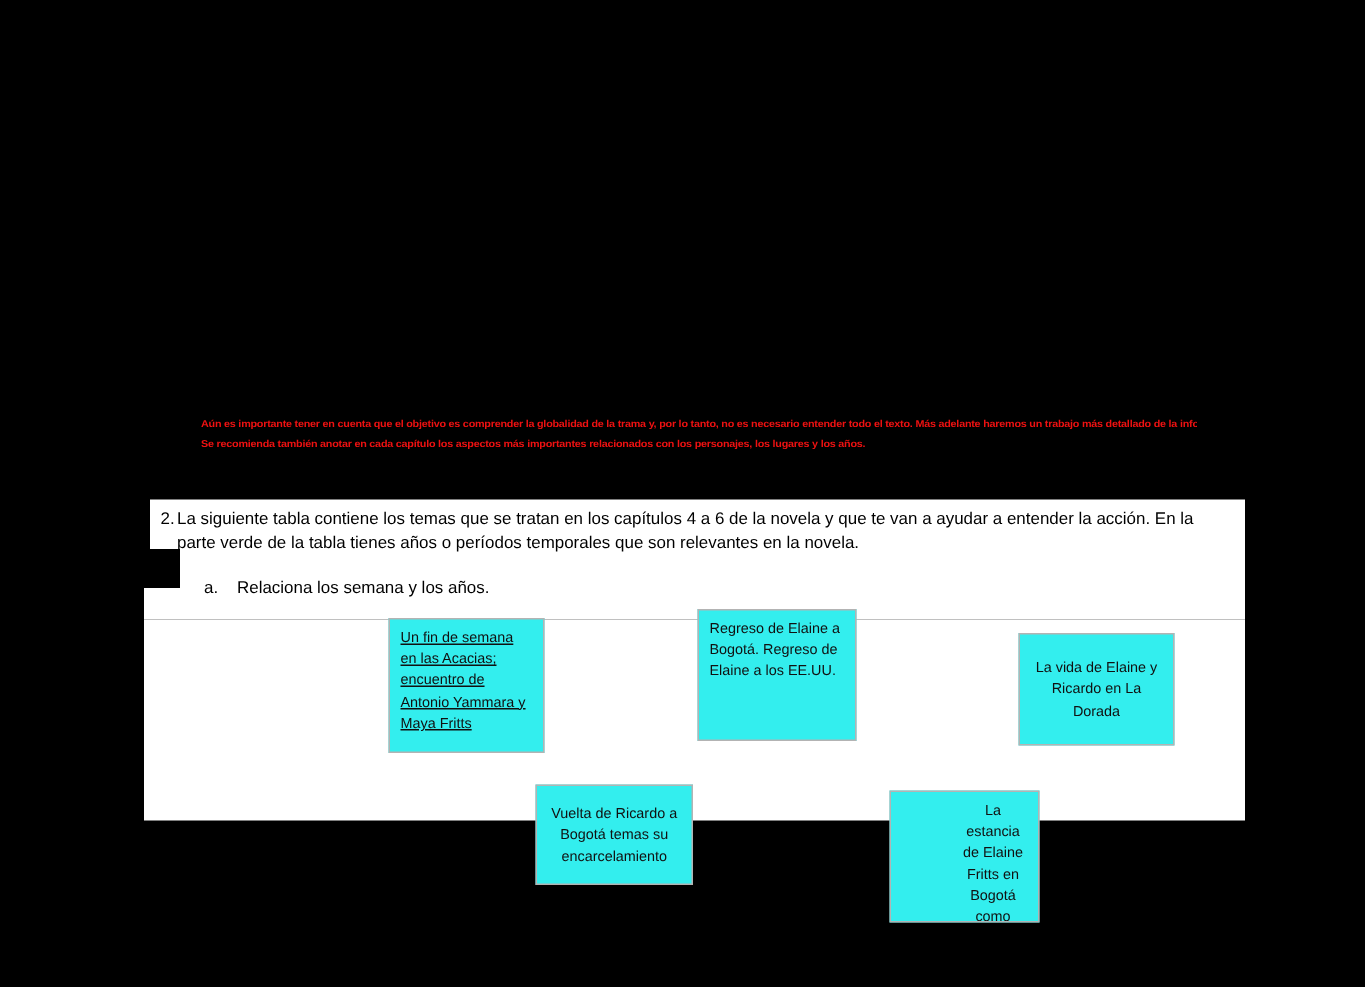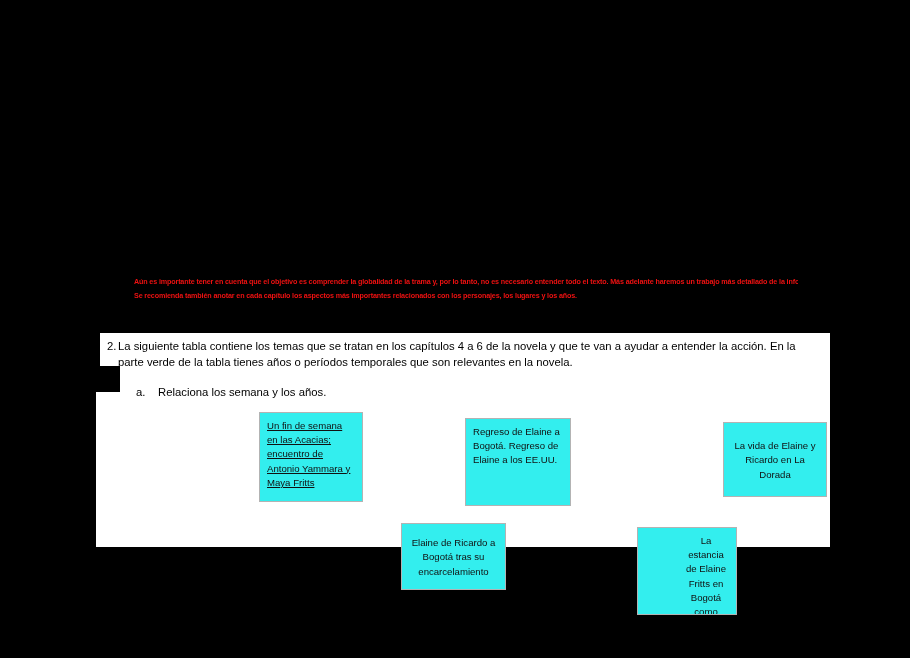--- a/index.html
+++ b/index.html
@@ -107,25 +107,25 @@
     position: absolute;
     background: #33eeee;
     border: 1px solid #b3b3b3;
     box-sizing: border-box;
     color: #111111;
     font-size: 9.6px;
     line-height: 14.2px;
     padding: 6px 7px 4px 7px;
     overflow: hidden;
   }
-  .card.center { text-align: center; margin-left: 44px; }
+  .card.center { text-align: center; }
   .card.left   { text-align: left; }
 
   .card-weekend  { left: 259px; top: 412px; width: 104px; height: 90px; text-decoration: underline; }
-  .card-regreso  { left: 465px; top: 418px; width: 106px; height: 88px; }
+  .card-regreso  { left: 465px; top: 406px; width: 106px; height: 88px; }
   .card-vida     { left: 679px; top: 422px; width: 104px; height: 75px;
                    display: flex; align-items: center; }
   .card-vida .inner { width: 100%; }
 
   .card-anos     { left: 142px; top: 521px; width: 100px; height: 75px; }
   .card-vuelta   { left: 357px; top: 523px; width: 105px; height: 67px;
                    display: flex; align-items: center; }
   .card-vuelta .inner { width: 100%; }
   .card-estancia { left: 593px; top: 527px; width: 100px; height: 88px; padding-left: 45px; }
 </style>
@@ -161,20 +161,20 @@
   <div class="card card-regreso left">
     <span>Regreso de Elaine a Bogotá. Regreso de Elaine a los EE.UU.</span>
   </div>
 
   <div class="card card-vida center">
     <span class="inner">La vida de Elaine y Ricardo en La Dorada</span>
   </div>
 
 
   <div class="card card-vuelta center">
-    <span class="inner">Elaine de Ricardo a Bogotá tras su encarcelamiento</span>
+    <span class="inner">Vuelta de Ricardo a Bogotá temas su encarcelamiento</span>
   </div>
 
   <div class="card card-estancia center">
     <span>La estancia de Elaine Fritts en Bogotá como miembro de los Cuerpos de Paz.</span>
   </div>
 
 </div>
 
 </body></html>

